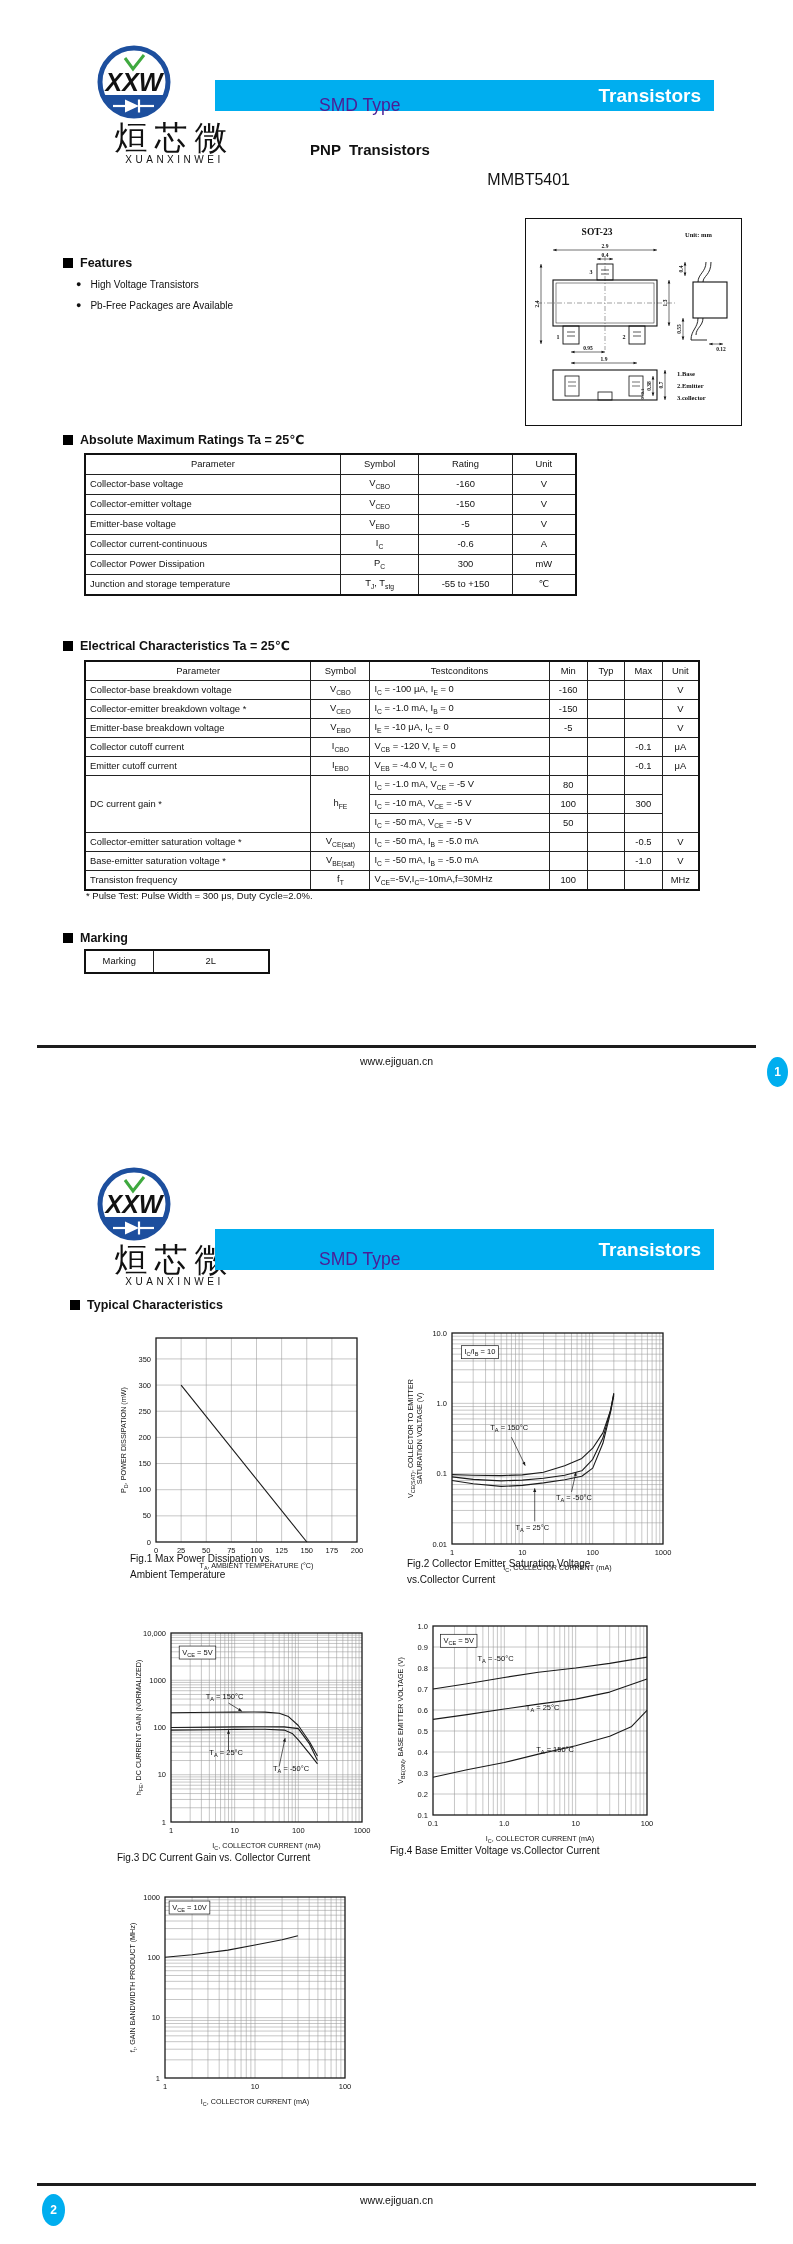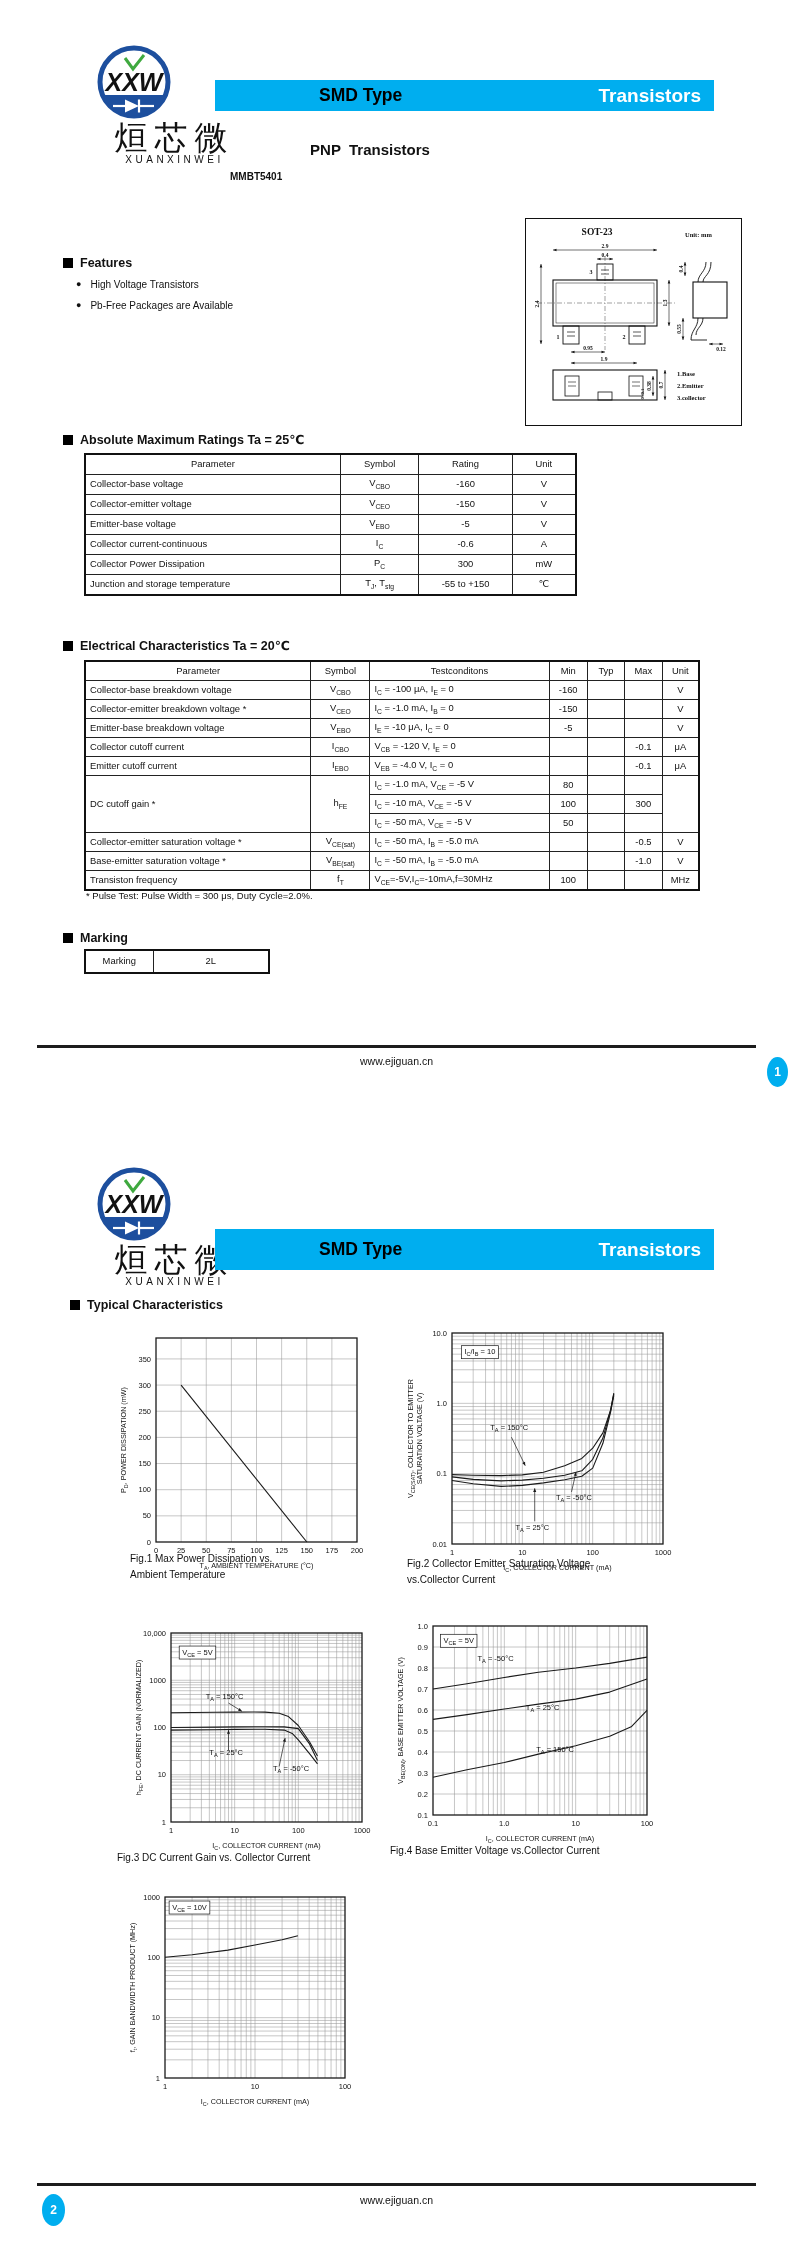--- a/index.html
+++ b/index.html
@@ -3,28 +3,28 @@
 <meta charset="utf-8">
 <style>
   :root{ --accent:#00AEEF; }
   html,body{margin:0;padding:0;background:#e8e8e8;}
   #canvas{position:relative;width:793px;height:2244px;background:#fff;margin:0 auto;
     font-family:"Liberation Sans","DejaVu Sans",sans-serif;color:#111;overflow:hidden;}
   .abs{position:absolute;}
   sub{font-size:72%;}
   
   .hbar{background:var(--accent);}
-  .hbar .l{position:absolute;left:104px;top:0;height:100%;display:flex;align-items:center;
-    color:#000000;font-weight:bold;font-size:17.5px;}
+  .hbar .l{position:absolute;left:104px;top:10px;height:100%;display:flex;align-items:center;
+    color:#4c1d95;font-weight:normal;font-size:17.5px;}
   .hbar .r{position:absolute;right:13px;top:0;height:100%;display:flex;align-items:center;
     color:#fff;font-weight:bold;font-size:19px;}
   .logo-cn{font-weight:normal;font-size:33px;letter-spacing:7px;text-align:center;white-space:nowrap;}
   .logo-en{font-size:10px;letter-spacing:3.5px;text-align:center;white-space:nowrap;}
   .doc-title1{font-size:15px;font-weight:bold;text-align:center;white-space:pre;}
-  .doc-title2{font-size:10px;font-weight:bold;text-align:left;}
+  .doc-title2{font-size:16px;font-weight:normal;text-align:right;}
   .sec{display:flex;align-items:center;gap:7px;font-size:12.5px;font-weight:bold;}
   .sq{width:10px;height:10px;background:#000;flex:0 0 auto;}
   .feat-item{display:flex;align-items:center;gap:9px;font-size:10px;}
   .feat-dot{font-size:9px;line-height:1;}
   
   table.dt{border-collapse:collapse;width:100%;table-layout:fixed;font-size:9.4px;border:2px solid #111;}
   .dt td{border:1px solid #222;height:19px;padding:0 2px;text-align:center;overflow:hidden;line-height:1.15;}
   .t2 td{height:18px;}
   .t3 td{height:21px;}
   .dt .pl{text-align:left;padding-left:4px;}
@@ -217,21 +217,21 @@
             <td>T<sub>J</sub>, T<sub>stg</sub></td>
             <td>-55 to +150</td>
             <td>℃</td>
           </tr>
         </tbody>
       </table>
     </div>
 
   <div class="abs sec" style="left:63px;top:638px">
     <span class="sq"></span>
-    <span>Electrical Characteristics Ta = 20℃</span>
+    <span>Electrical Characteristics Ta = 25℃</span>
   </div>
   <div id="elec-table" class="abs" style="left:84px;top:660px;width:616px">
       <table class="dt t2">
         <colgroup>
           <col style="width:36.8%">
           <col style="width:9.6%">
           <col style="width:29.2%">
           <col style="width:6.2%">
           <col style="width:6.1%">
           <col style="width:6.1%">
@@ -286,21 +286,21 @@
           <tr>
             <td class="pl">Emitter cutoff current</td>
             <td>I<sub>EBO</sub></td>
             <td class="pl">V<sub>EB</sub> = -4.0 V, I<sub>C</sub> = 0</td>
             <td></td>
             <td></td>
             <td>-0.1</td>
             <td>μA</td>
           </tr>
           <tr>
-            <td rowspan="3" class="pl">DC cutoff gain *</td>
+            <td rowspan="3" class="pl">DC current gain *</td>
             <td rowspan="3">h<sub>FE</sub></td>
             <td class="pl">I<sub>C</sub> = -1.0 mA, V<sub>CE</sub> = -5 V</td>
             <td>80</td>
             <td></td>
             <td></td>
             <td rowspan="3"></td>
           </tr>
           <tr>
             <td class="pl">I<sub>C</sub> = -10 mA, V<sub>CE</sub> = -5 V</td>
             <td>100</td>

